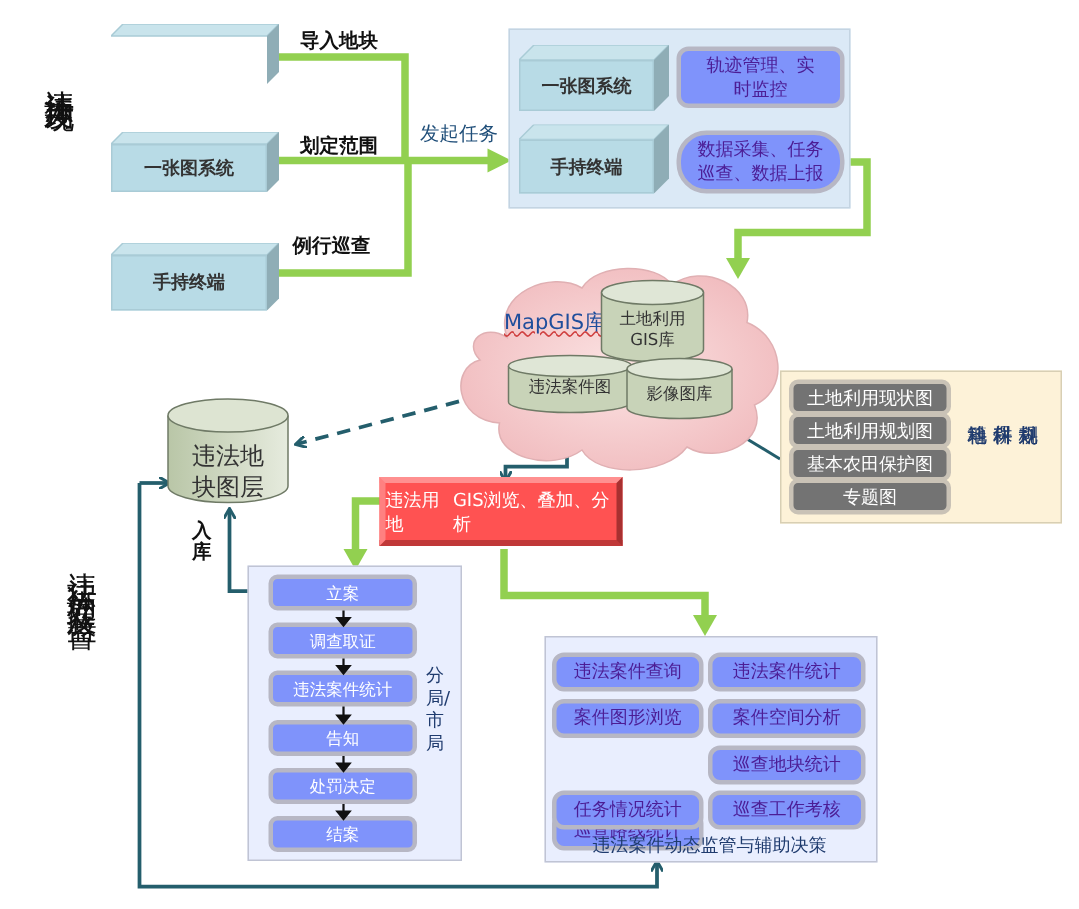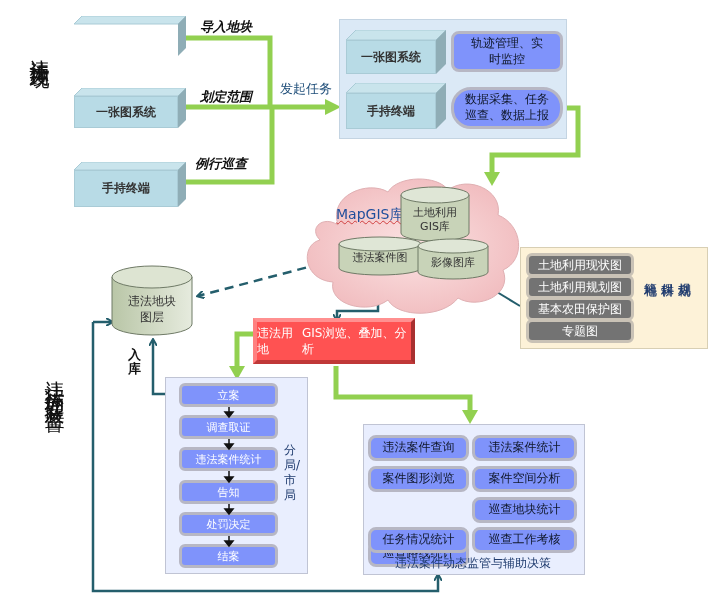--- a/index.html
+++ b/index.html
@@ -7,24 +7,24 @@
          font-family:"DejaVu Sans", sans-serif; }
   .abs { position:absolute; }
   svg.lines { position:absolute; left:0; top:0; }
   .vtext { position:absolute; writing-mode:vertical-rl; text-orientation:upright;
            font-size:20px; color:#111; letter-spacing:2px; line-height:1; }
   .box3d { position:absolute; }
   .box3d .front { position:absolute; left:0; bottom:0; background:#b8dbe6;
                   border:1px solid #a9cbd6; display:flex; align-items:center; justify-content:center;
                   font-size:12px; font-weight:bold; color:#333; box-sizing:border-box; }
   .box3d .top { position:absolute; left:0; top:0; }
-  .lbl-bold { position:absolute; font-size:13px; font-weight:bold; color:#111;font-style:italic; }
+  .lbl-bold { position:absolute; font-size:13px; font-weight:bold; color:#111; }
   .panel { position:absolute; background:#dbe9f6; border:1px solid #c4d4e2; }
   .pill { position:absolute; background:#7f93fb; border:3px solid #b7b7c4; border-radius:8px;
-          color:#0f172a; font-size:12px; display:flex; align-items:center; justify-content:center;
+          color:#4c1d95; font-size:12px; display:flex; align-items:center; justify-content:center;
           text-align:center; line-height:1.3; box-sizing:border-box; }
   .ypill { position:absolute; background:#737373; border:3px solid #c9c2b6; border-radius:6px;
            color:#fff; font-size:12px; display:flex; align-items:center; justify-content:center;
            box-sizing:border-box; }
   .cyl-text { position:absolute; font-size:11px; color:#333; text-align:center; line-height:1.3; }
   .step { position:absolute; background:#7f93fb; border:3px solid #b7b7c4; border-radius:6px;
           color:#fff; font-size:11px; display:flex; align-items:center; justify-content:center;
           box-sizing:border-box; }
 </style>
 </head>
@@ -160,21 +160,21 @@
 <svg class="abs" width="82" height="72" style="left:111px; top:264px;">
   <defs>
     <linearGradient id="cylg" x1="0" x2="1">
       <stop offset="0%" stop-color="#b9c6a7"></stop>
       <stop offset="100%" stop-color="#e6ebde"></stop>
     </linearGradient>
   </defs>
   <path d="M1,13 L1,60 A40,11 0 0 0 81,60 L81,13" fill="url(#cylg)" stroke="#6f7a66"></path>
   <ellipse cx="41" cy="13" rx="40" ry="11" fill="#dde4d2" stroke="#6f7a66"></ellipse>
 </svg>
-<div class="cyl-text" style="left:123px; top:294px; width:58px; font-size:12px;">违法地块图层</div>
+<div class="cyl-text" style="left:123px; top:294px; width:58px; font-size:16px;">违法地块图层</div>
 
 <div class="abs" style="left:128px; top:348px; width:14px; font-size:13px; font-weight:bold; color:#111; line-height:1.1;">入库</div>
 
 <div class="abs" style="left:253px; top:318px; width:162px; height:46px; background:#ff5252; border:4px solid; border-color:#ff9090 #a83030 #c03838 #ff8080; box-sizing:border-box; display:flex; flex-direction:row; align-items:center; justify-content:center; color:#fff; font-size:12px; line-height:1.35;">
   <div>违法用地</div>
   <div>GIS浏览、叠加、分析</div>
 </div>
 
 <div class="abs" style="left:165px; top:377px; width:141px; height:195px; background:#e9eefe; border:1px solid #c0c4d4;"></div>
 <div class="step" style="left:179px; top:383px; width:99px; height:24px;">立案</div>

